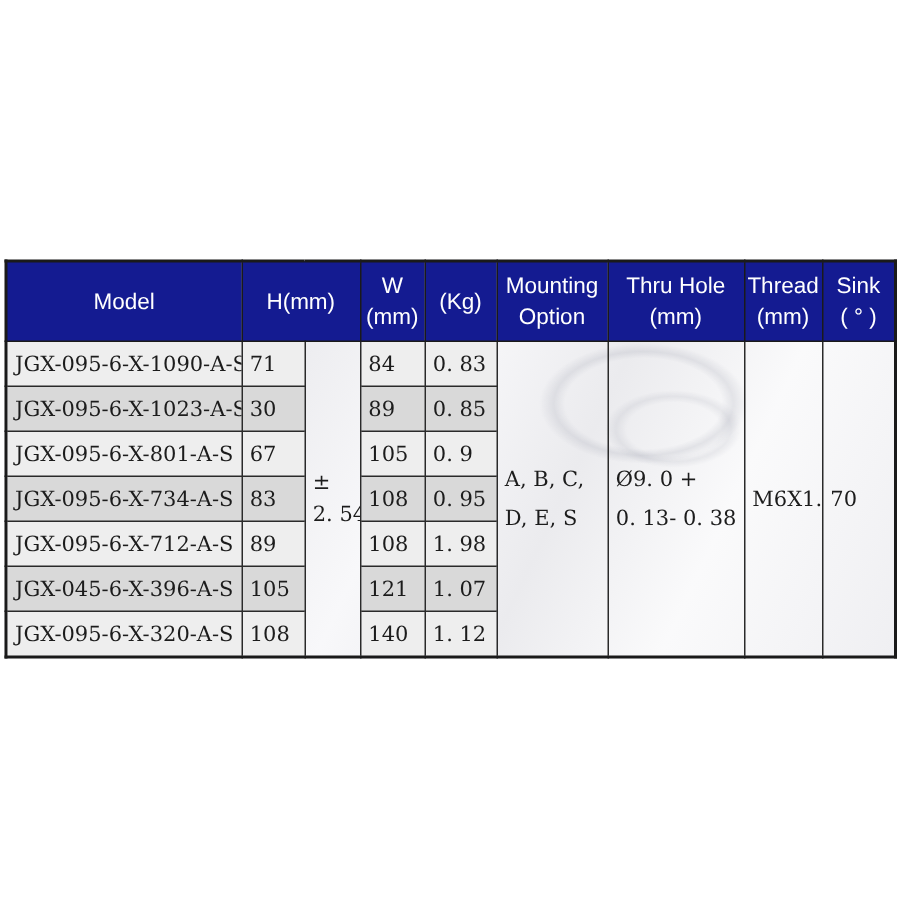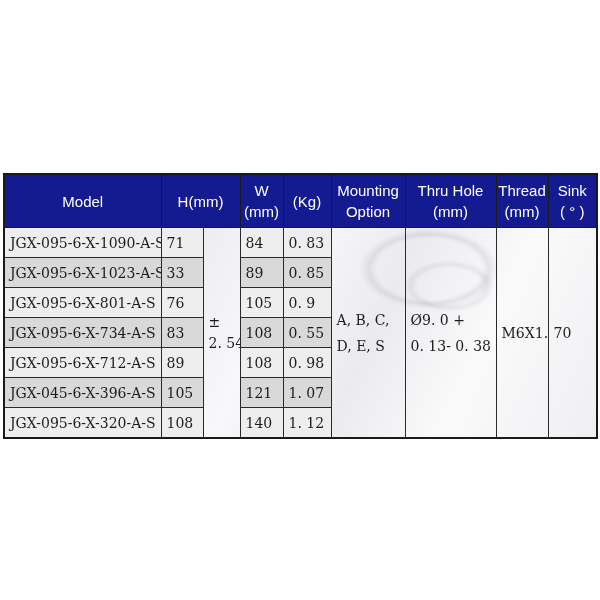--- a/index.html
+++ b/index.html
@@ -119,41 +119,41 @@
         </td>
         <td class="merged" rowspan="7">
           <span class="hdr-line" style="line-height:26px">Ø9. 0 +</span>
           <span class="hdr-line" style="line-height:26px">0. 13- 0. 38</span>
         </td>
         <td class="merged cell-thread" rowspan="7">M6X1. 0</td>
         <td class="merged cell-sink" rowspan="7">70</td>
       </tr>
       <tr class="r-dark">
         <td class="cell-model">JGX-095-6-X-1023-A-S</td>
-        <td>33</td>
+        <td>30</td>
         <td>89</td>
         <td>0. 85</td>
       </tr>
       <tr class="r-light">
         <td class="cell-model">JGX-095-6-X-801-A-S</td>
-        <td>76</td>
+        <td>67</td>
         <td>105</td>
         <td>0. 9</td>
       </tr>
       <tr class="r-dark">
         <td class="cell-model">JGX-095-6-X-734-A-S</td>
         <td>83</td>
         <td>108</td>
-        <td>0. 55</td>
+        <td>0. 95</td>
       </tr>
       <tr class="r-light">
         <td class="cell-model">JGX-095-6-X-712-A-S</td>
         <td>89</td>
         <td>108</td>
-        <td>0. 98</td>
+        <td>1. 98</td>
       </tr>
       <tr class="r-dark">
         <td class="cell-model">JGX-045-6-X-396-A-S</td>
         <td>105</td>
         <td>121</td>
         <td>1. 07</td>
       </tr>
       <tr class="r-light">
         <td class="cell-model">JGX-095-6-X-320-A-S</td>
         <td>108</td>

